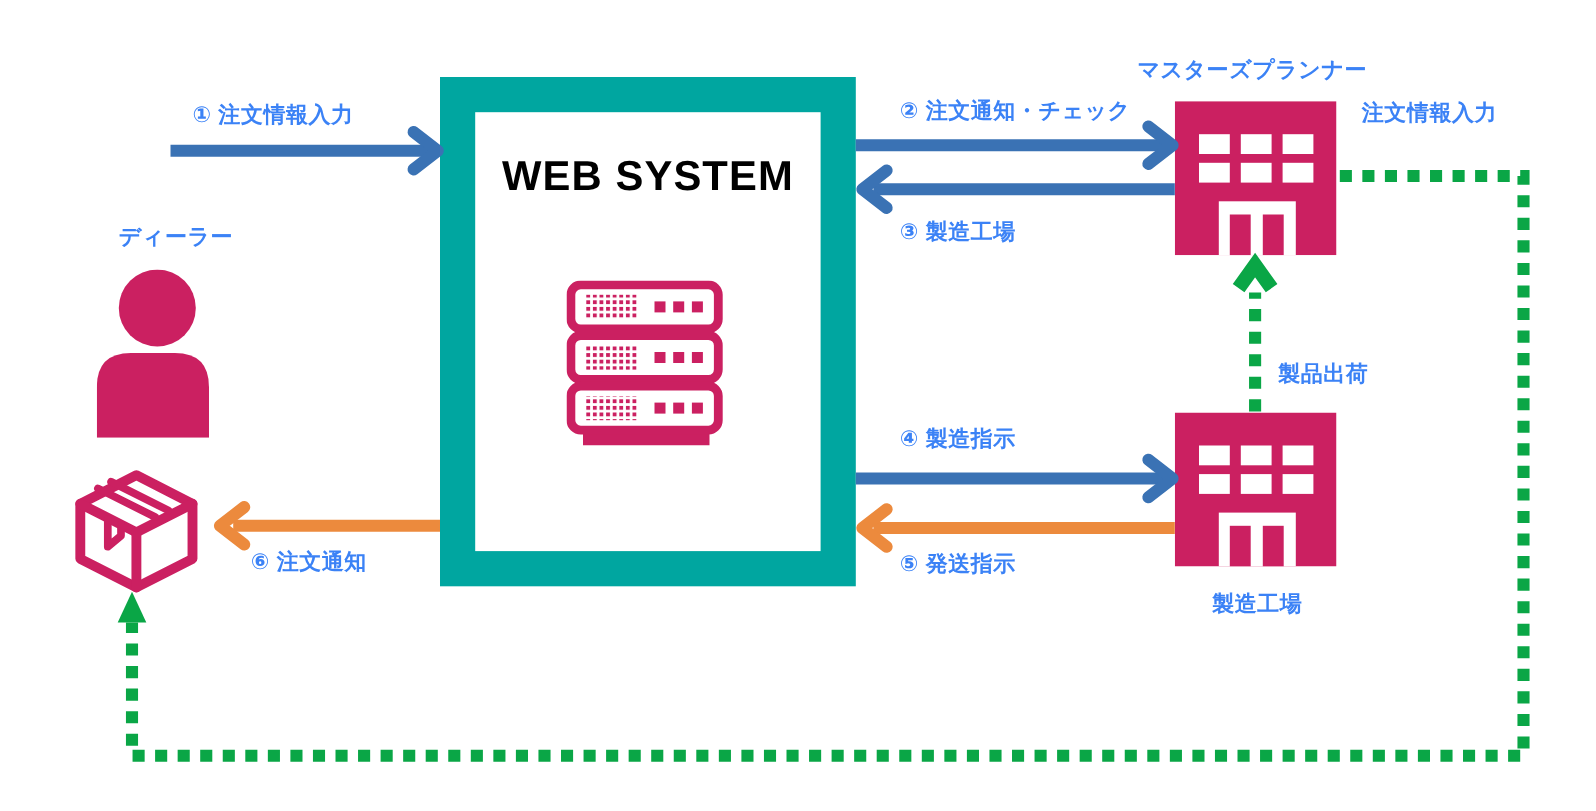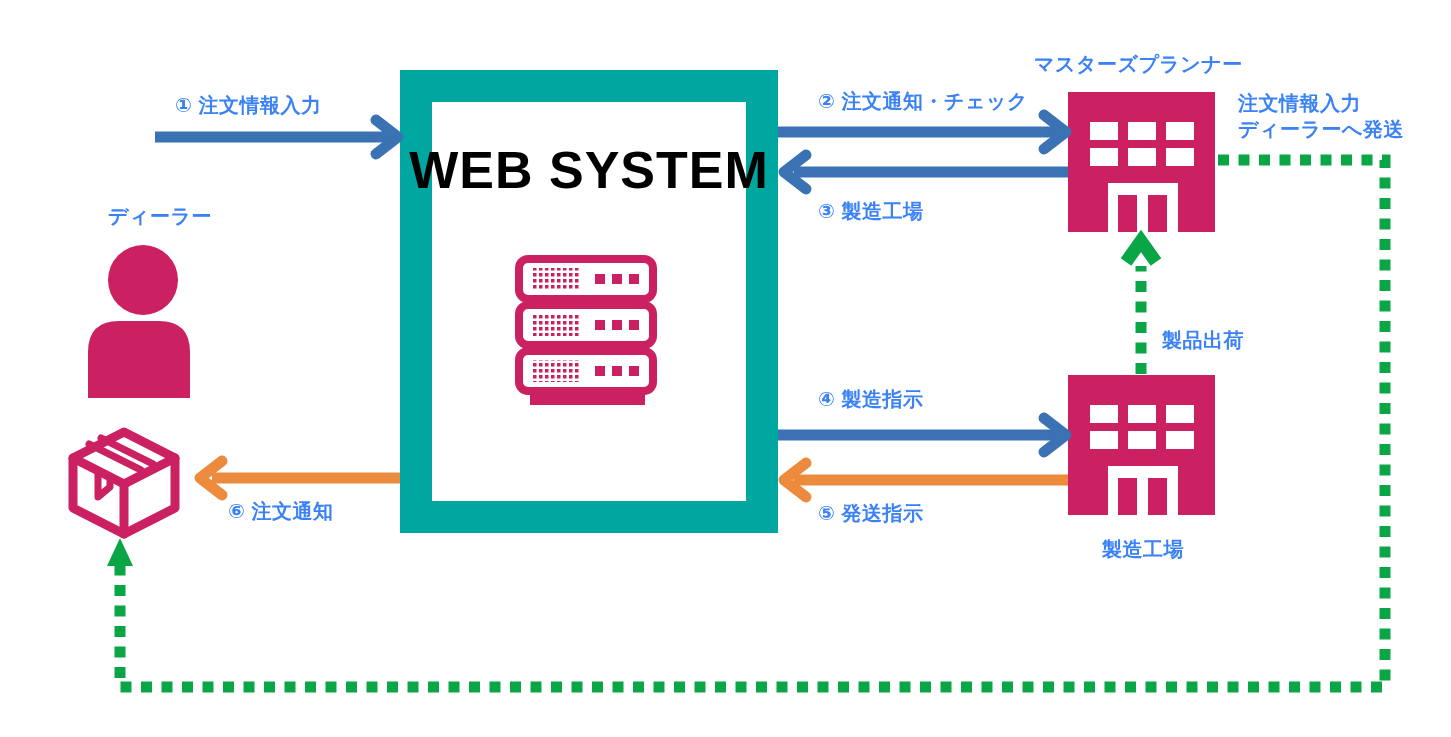--- a/index.html
+++ b/index.html
@@ -8,21 +8,21 @@
     font-family:"Liberation Sans","DejaVu Sans",sans-serif;
   }
   .lbl{
     position:absolute;font-weight:bold;font-size:20px;line-height:26px;
     color:#3b82f6;white-space:nowrap;letter-spacing:.5px;
   }
   .ws-box{position:absolute;left:400px;top:70px;width:378px;height:463px;background:var(--teal);}
   .ws-inner{position:absolute;left:32px;top:32px;right:32px;bottom:32px;background:#fff;}
   .ws-title{
     position:absolute;left:400px;top:140px;width:378px;text-align:center;
-    font-weight:bold;font-size:52px;letter-spacing:1px;color:#000;
+    font-weight:bold;font-size:38px;letter-spacing:1px;color:#000;
   }
   .icon{position:absolute;}
   .overlay{position:absolute;left:0;top:0;}
   
   .fillM{fill:var(--magenta);}
   .fillW{fill:#fff;}
   .srvUnit{fill:#fff;stroke:var(--magenta);stroke-width:8;}
   .boxLine{fill:none;stroke:var(--magenta);stroke-width:9;stroke-linejoin:round;stroke-linecap:round;}
   .shaft{fill:none;stroke-width:11;stroke-linecap:butt;}
   .head{fill:none;stroke-width:11;stroke-linecap:round;stroke-linejoin:round;}
@@ -168,16 +168,15 @@
   <div class="lbl" style="left:818px;top:500px;">⑤ 発送指示</div>
   <div class="lbl" style="left:228px;top:498px;">⑥ 注文通知</div>
 
   <div class="lbl" style="left:108px;top:203px;">ディーラー</div>
   <div class="lbl" style="left:1034px;top:51px;">マスターズプランナー</div>
   <div class="lbl" style="left:1102px;top:536px;">製造工場</div>
   <div class="lbl" style="left:1162px;top:327px;text-align:right;">製品出荷</div>
 
   <div class="lbl" style="left:1238px;top:90px;">
     <span style="display:block">注文情報入力</span>
-    <span style="display:block">ディーラーへ発送</span>
   </div>
 
 </div>
 
 </body></html>

